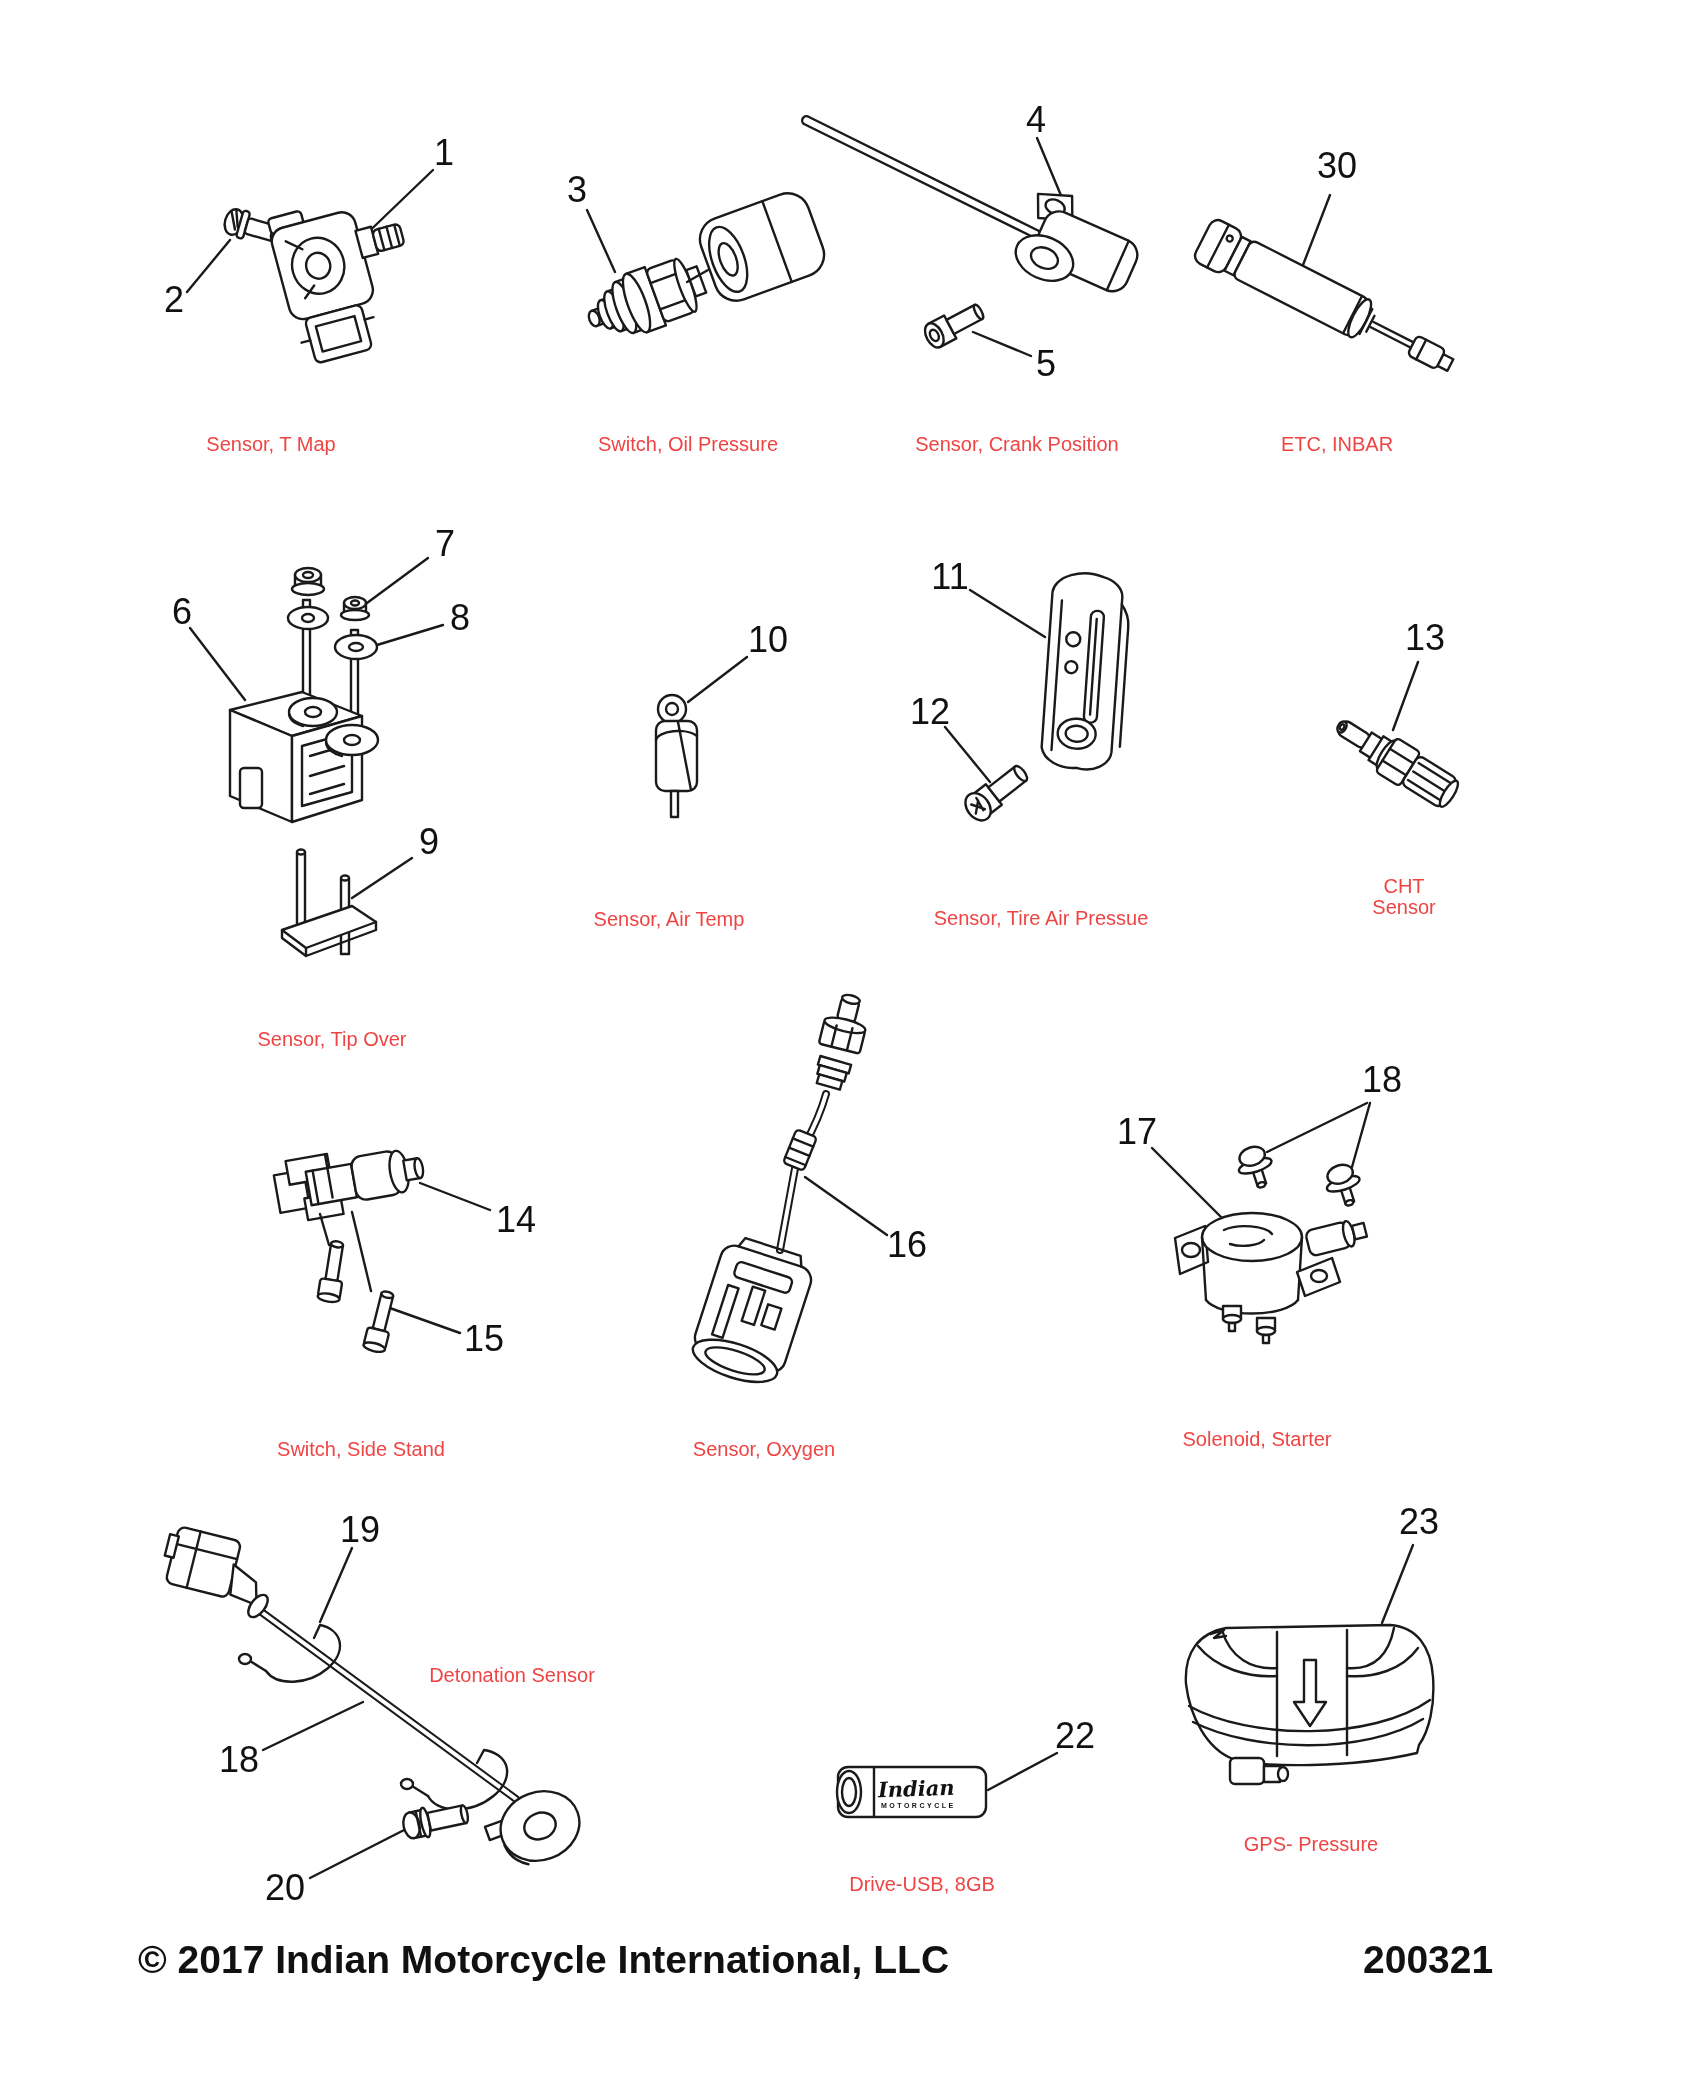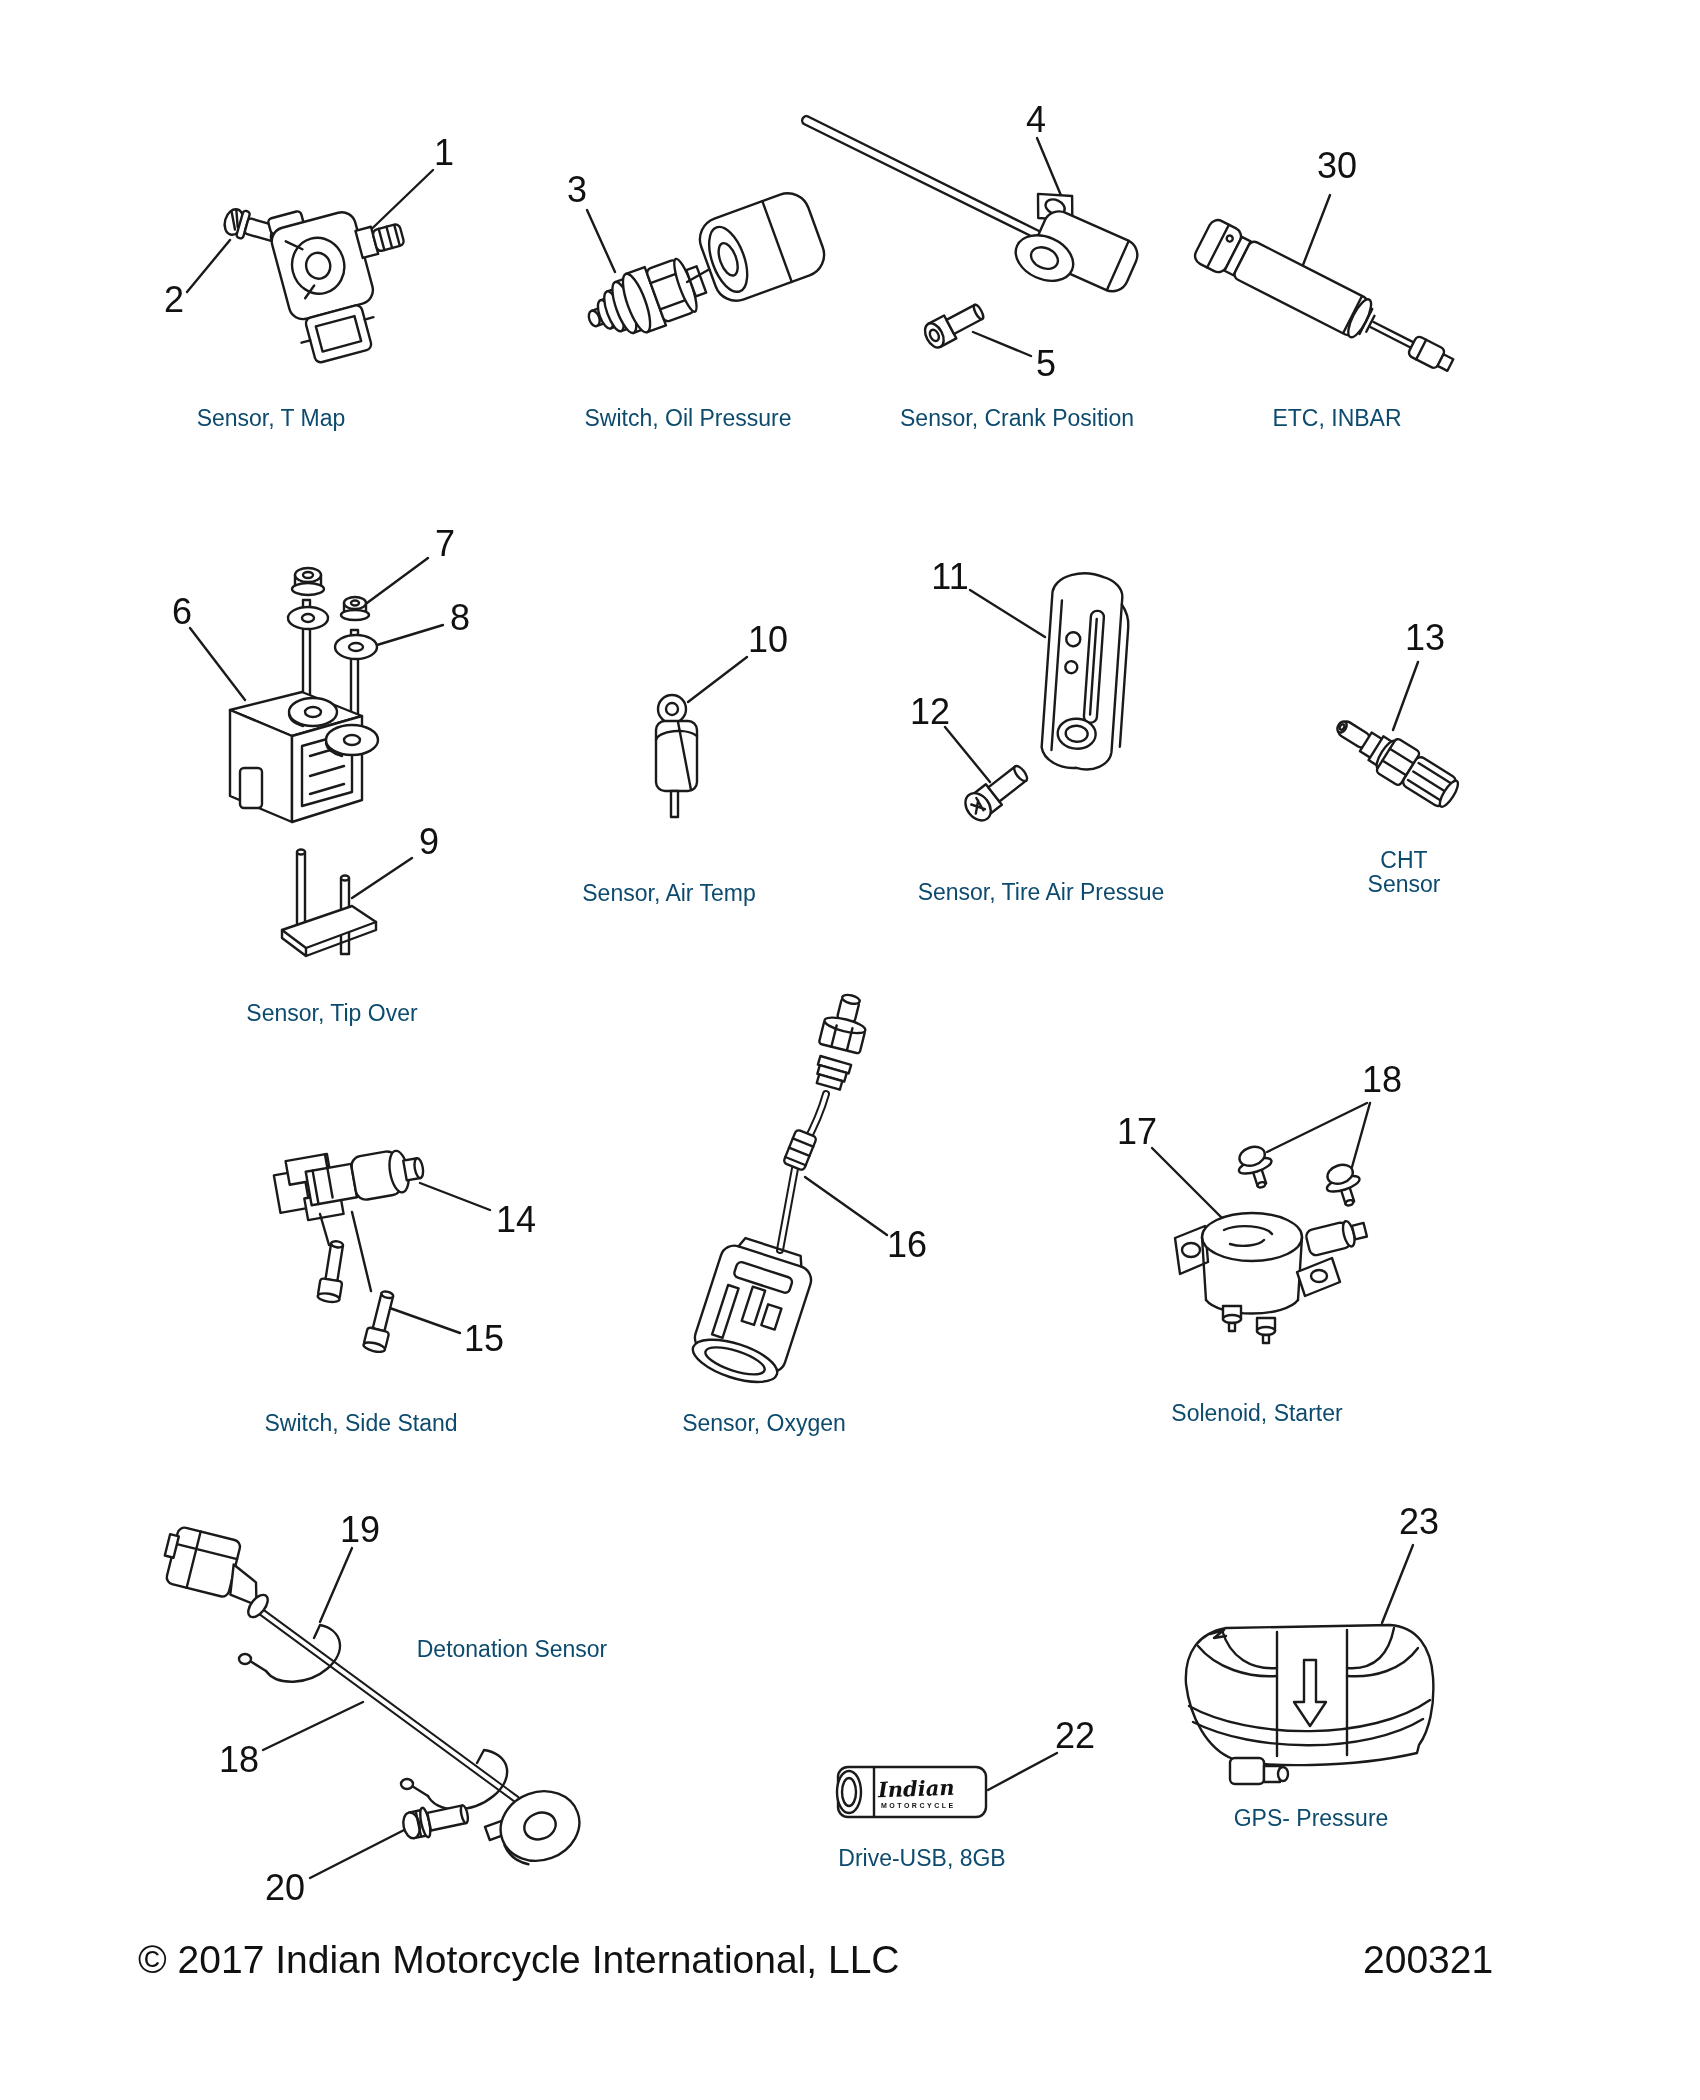--- a/index.html
+++ b/index.html
@@ -6,23 +6,23 @@
   #page{position:relative;width:1700px;height:2100px;background:#fff;overflow:hidden;
         font-family:"Liberation Sans", sans-serif;color:#111;}
   #art{position:absolute;left:0;top:0;}
   #art *{vector-effect:non-scaling-stroke;}
   .ln{stroke:#1a1a1a;stroke-width:2.4;fill:none;stroke-linecap:round;stroke-linejoin:round;}
   .f{fill:#ffffff;}
   .tube{stroke:#1a1a1a;stroke-width:8;fill:none;stroke-linecap:round;}
   .tubein{stroke:#ffffff;stroke-width:4;fill:none;stroke-linecap:round;}
   .callout{position:absolute;transform:translate(-50%,-50%);font-size:36px;color:#111;
            white-space:nowrap;line-height:1;}
-  .plabel{position:absolute;transform:translateX(-50%);font-size:23px;color:#0c4a6e;
-          white-space:nowrap;line-height:1.05;text-align:center;}
-  .footer-text{position:absolute;font-size:39px;color:#111;white-space:nowrap;}
+  .plabel{position:absolute;transform:translateX(-50%);font-size:20px;color:#ef4444;
+          white-space:nowrap;line-height:1.05;text-align:center;margin-top:28px;}
+  .footer-text{position:absolute;font-size:39px;color:#111;white-space:nowrap;font-weight:bold;}
   .usb-brand{position:absolute;font-family:"DejaVu Serif", serif;font-style:italic;
              font-weight:bold;font-size:21px;color:#111;transform:rotate(-2deg);}
   .usb-sub{position:absolute;font-size:7px;letter-spacing:2.5px;font-weight:bold;color:#111;}
 </style>
 </head>
 <body>
 
 <div id="page">
 
 <svg id="art" width="1700" height="2100" viewBox="0 0 1700 2100">

